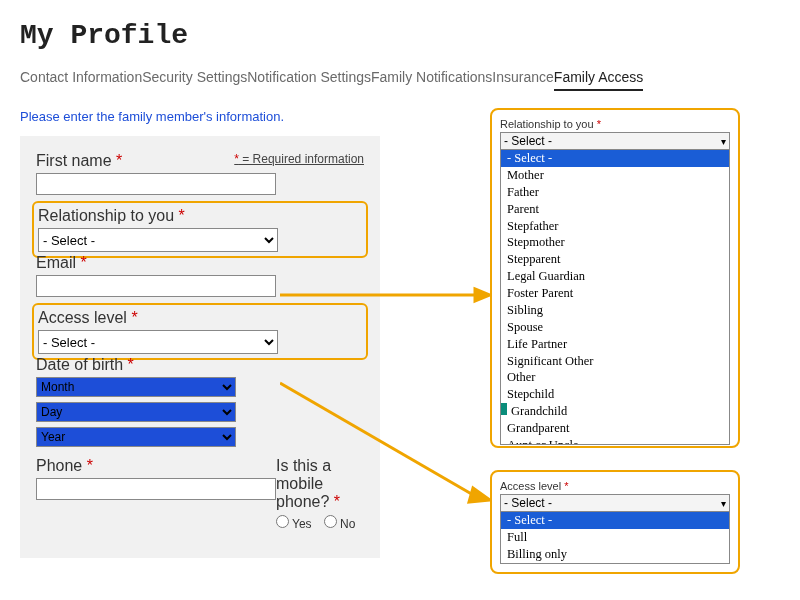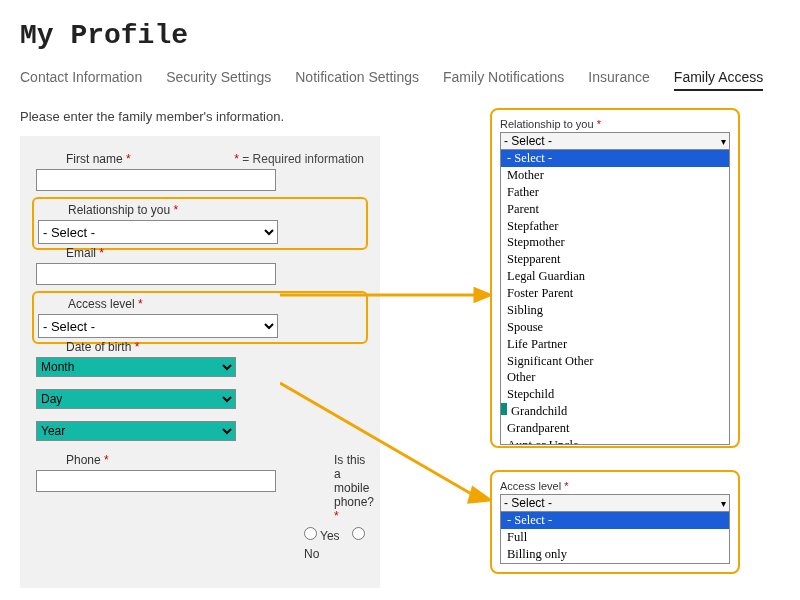--- a/index.html
+++ b/index.html
@@ -14,61 +14,60 @@
     }
     h1 {
       font-family: Liberation Mono, monospace;
       font-size: 28px;
       font-weight: bold;
       color: #222;
       margin-bottom: 18px;
     }
     .tabs {
       display: flex;
-      gap: 24px;
       border-bottom: none;
       margin-bottom: 18px;
       font-size: 14px;
     }
     .tab {
       color: #6a6a6a;
       padding-bottom: 4px;
       cursor: pointer;
     }
     .tab.active {
       color: #222;
       font-weight: normal;
       border-bottom: 2px solid #222;
     }
     .instruction {
       font-size: 13px;
-      color: #404040;
+      color: #1d4ed8;
       margin-bottom: 12px;
     }
     .form-panel {
       background: #f1f1f1;
       width: 360px;
       padding: 16px;
       position: relative;
     }
     .req-note {
       position: absolute;
       top: 16px;
       right: 16px;
       font-size: 12px;
       color: #444;
+      text-decoration: underline;
     }
     .req-note .ast { color: #cc0000; }
     .fg { margin-bottom: 10px; }
     .lbl {
       display: block;
-      font-size: 12px;
+      font-size: 16px;
       color: #333;
       margin-bottom: 3px;
-      margin-left: 30px;
     }
     .ast { color: #cc0000; }
     input.textf {
       width: 240px;
       height: 22px;
       border: 1px solid #888;
       background: #fff;
       font-size: 13px;
       padding: 0 4px;
     }
@@ -76,28 +75,27 @@
       width: 240px;
       height: 24px;
       border: 1px solid #888;
       background: #fff;
       font-size: 13px;
     }
     select.dobf {
       width: 200px;
       height: 20px;
       border: 1px solid #888;
-      background: #14b8a6;
+      background: #1d4ed8;
       font-size: 12px;
       display: block;
-      margin-bottom: 12px;
+      margin-bottom: 5px;
     }
     .phone-row {
       display: flex;
-      gap: 28px;
       align-items: flex-start;
     }
     .phone-input { width: 130px; }
     .radio-lbl { font-size: 12px; color: #333; margin-right: 8px; }
     input[type=radio] { margin-right: 3px; }
 
     .highlight {
       border: 2px solid #f0a500;
       border-radius: 6px;
       padding: 4px;

